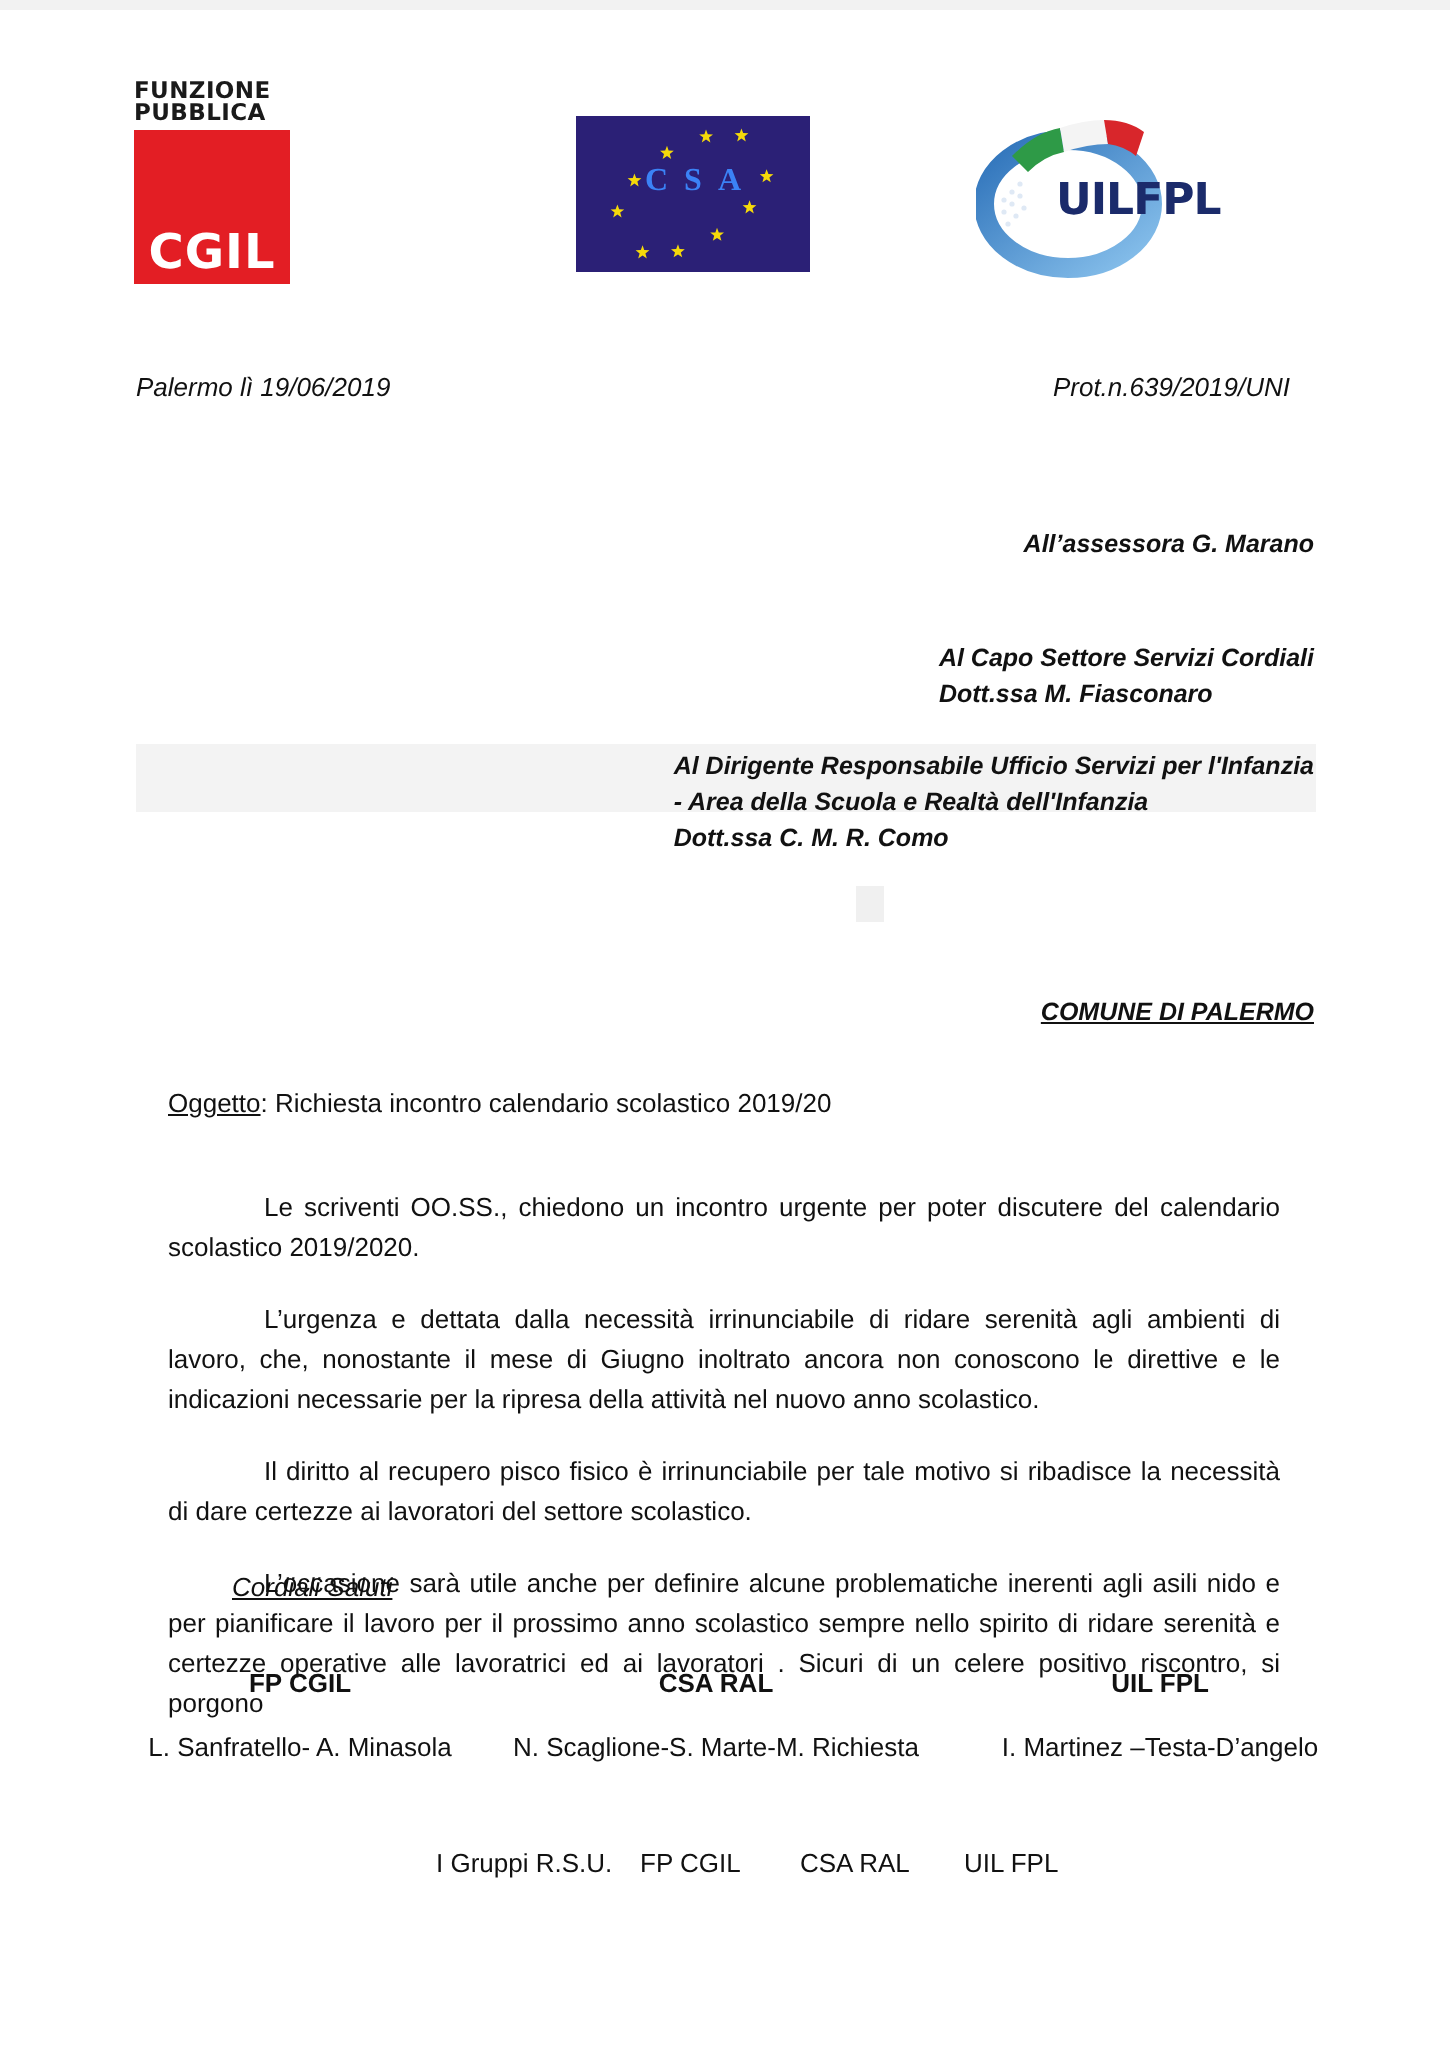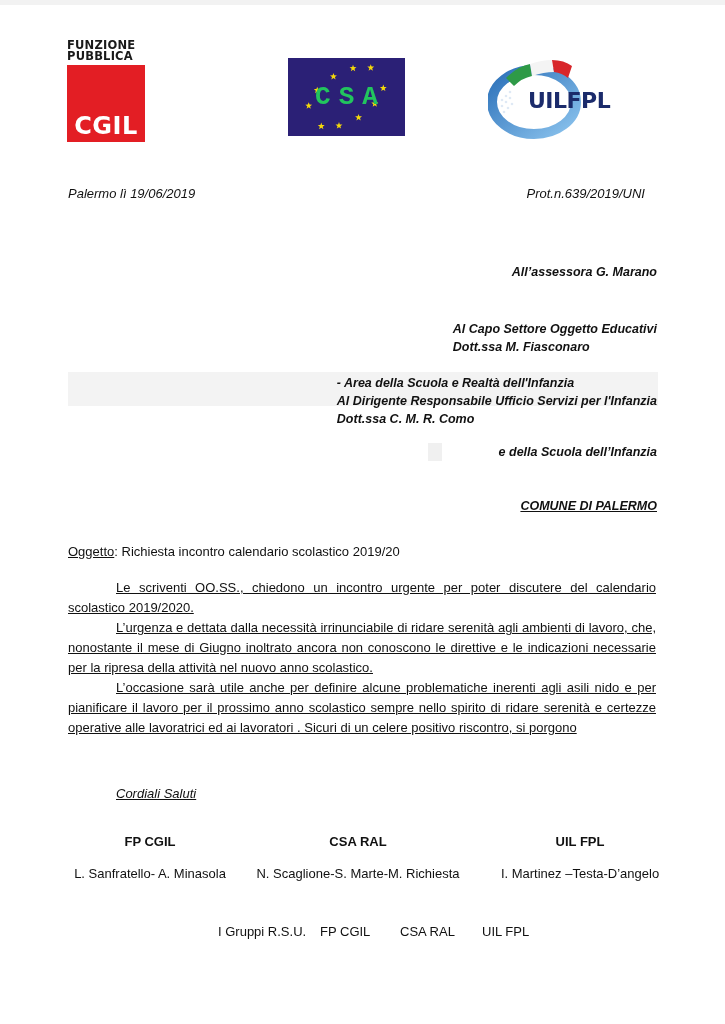--- a/index.html
+++ b/index.html
@@ -12,40 +12,40 @@
     .abs { position: absolute; }
 
     
     .cgil-logo { left: 67px; top: 40px; width: 80px; height: 100px; }
     .cgil-head { font-family: "DejaVu Sans", sans-serif; font-weight: bold; font-size: 11.5px; line-height: 11px; color: #1a1a1a; letter-spacing: 0.2px; }
     .cgil-box { margin-top: 3px; width: 78px; height: 77px; background: #e31e24; position: relative; }
     .cgil-text { position: absolute; left: 0; right: 0; bottom: 2px; text-align: center; color: #fff; font-family: "DejaVu Sans", sans-serif; font-weight: bold; font-size: 24px; letter-spacing: 0.5px; }
 
     .csa-logo { left: 288px; top: 58px; width: 117px; height: 78px; background: #2b2076; }
     .csa-logo svg { position: absolute; left: 0; top: 0; }
-    .csa-text { position: absolute; left: 0; right: 0; top: 24px; text-align: center; color: #22c55e; font-family: Liberation Mono, monospace; font-weight: bold; font-size: 26px; letter-spacing: 8px; padding-left: 8px; }
+    .csa-text { position: absolute; left: 0; right: 0; top: 24px; text-align: center; color: #3b82f6; font-family: Liberation Serif, serif; font-weight: bold; font-size: 16px; letter-spacing: 8px; padding-left: 8px; }
 
     .uil-logo { left: 488px; top: 52px; width: 135px; height: 90px; }
     .uil-text { position: absolute; left: 40px; top: 36px; font-family: "DejaVu Sans", sans-serif; font-weight: bold; font-size: 22px; color: #1b2b6b; letter-spacing: -0.5px; }
 
     
     .italic { font-style: italic; font-family: "Liberation Sans", sans-serif; }
     .date { left: 68px; top: 186px; font-size: 13px; }
     .prot { right: 80px; top: 186px; font-size: 13px; text-align: right; }
 
     .addr { right: 68px; font-style: italic; font-weight: bold; font-size: 12.5px; line-height: 18px; }
     .shade { left: 68px; top: 372px; width: 590px; height: 34px; background: #f3f3f3; }
     .shade2 { left: 428px; top: 443px; width: 14px; height: 18px; background: #f0f0f0; }
     .underline { text-decoration: underline; }
 
-    .subject { left: 68px; top: 544px; font-size: 13px; }
+    .subject { left: 84px; top: 544px; font-size: 13px; }
     .subject .label { text-decoration: underline; }
 
     .body-text { left: 68px; top: 578px; width: 588px; font-size: 13px; line-height: 20px; text-align: justify; }
-    .body-text p { margin: 0; text-indent: 48px; text-decoration: underline; }
+    .body-text p { margin: 16px; text-indent: 48px; }
     .closing { left: 116px; top: 786px; font-size: 13px; font-style: italic; text-decoration: underline; }
 
     .sig-col { position: absolute; text-align: center; font-size: 13px; }
     .sig-col .org { font-weight: bold; margin-bottom: 16px; line-height: 16px; }
     .sig-col .names { line-height: 16px; }
     .sig1 { left: 60px; top: 834px; width: 180px; }
     .sig2 { left: 248px; top: 834px; width: 220px; }
     .sig3 { left: 490px; top: 834px; width: 180px; }
 
     .footer { top: 924px; font-size: 13px; }
@@ -109,47 +109,47 @@
 </div>
 
 <div class="abs date italic">Palermo lì 19/06/2019</div>
 <div class="abs prot italic">Prot.n.639/2019/UNI</div>
 
 <div class="abs addr" style="top:263px;">
   <div>All’assessora G. Marano</div>
 </div>
 
 <div class="abs addr" style="top:320px;">
-  <div>Al  Capo Settore  Oggetto Educativi</div>
+  <div>Al  Capo Settore  Servizi Cordiali</div>
   <div>Dott.ssa  M.  Fiasconaro</div>
 </div>
 
 <div class="abs shade"></div>
 <div class="abs addr" style="top:374px;">
+  <div>Al Dirigente Responsabile Ufficio Servizi per l'Infanzia</div>
   <div>- Area della Scuola e Realtà dell'Infanzia</div>
-  <div>Al Dirigente Responsabile Ufficio Servizi per l'Infanzia</div>
   <div>Dott.ssa  C. M. R.  Como</div>
 </div>
 
 <div class="abs shade2"></div>
 <div class="abs addr" style="top:443px;">
-  <div>e della Scuola dell’Infanzia</div>
 </div>
 
 <div class="abs addr underline" style="top:497px;">
   <div>COMUNE  DI  PALERMO</div>
 </div>
 
 <div class="abs subject">
   <span class="label">Oggetto</span><span>: Richiesta incontro calendario scolastico 2019/20</span>
 </div>
 
 <div class="abs body-text">
   <p>Le scriventi OO.SS., chiedono un incontro urgente per poter discutere del calendario scolastico 2019/2020.</p>
   <p>L’urgenza e dettata dalla necessità irrinunciabile di ridare serenità agli ambienti di lavoro, che, nonostante il mese di Giugno inoltrato ancora non conoscono le direttive e le indicazioni necessarie per la ripresa della attività nel nuovo anno scolastico.</p>
+  <p>Il diritto al recupero pisco fisico è irrinunciabile per tale motivo si ribadisce la necessità di dare certezze ai lavoratori del settore scolastico.</p>
   <p>L’occasione sarà utile anche per definire  alcune problematiche inerenti agli asili nido e per pianificare il lavoro per il prossimo anno scolastico sempre nello spirito di ridare serenità e certezze operative alle lavoratrici ed ai lavoratori . Sicuri di un celere positivo riscontro, si porgono</p>
 </div>
 
 <div class="abs closing">Cordiali Saluti</div>
 
 <div class="sig-col sig1">
   <div class="org">FP CGIL</div>
   <div class="names">L. Sanfratello- A. Minasola</div>
 </div>
 <div class="sig-col sig2">

